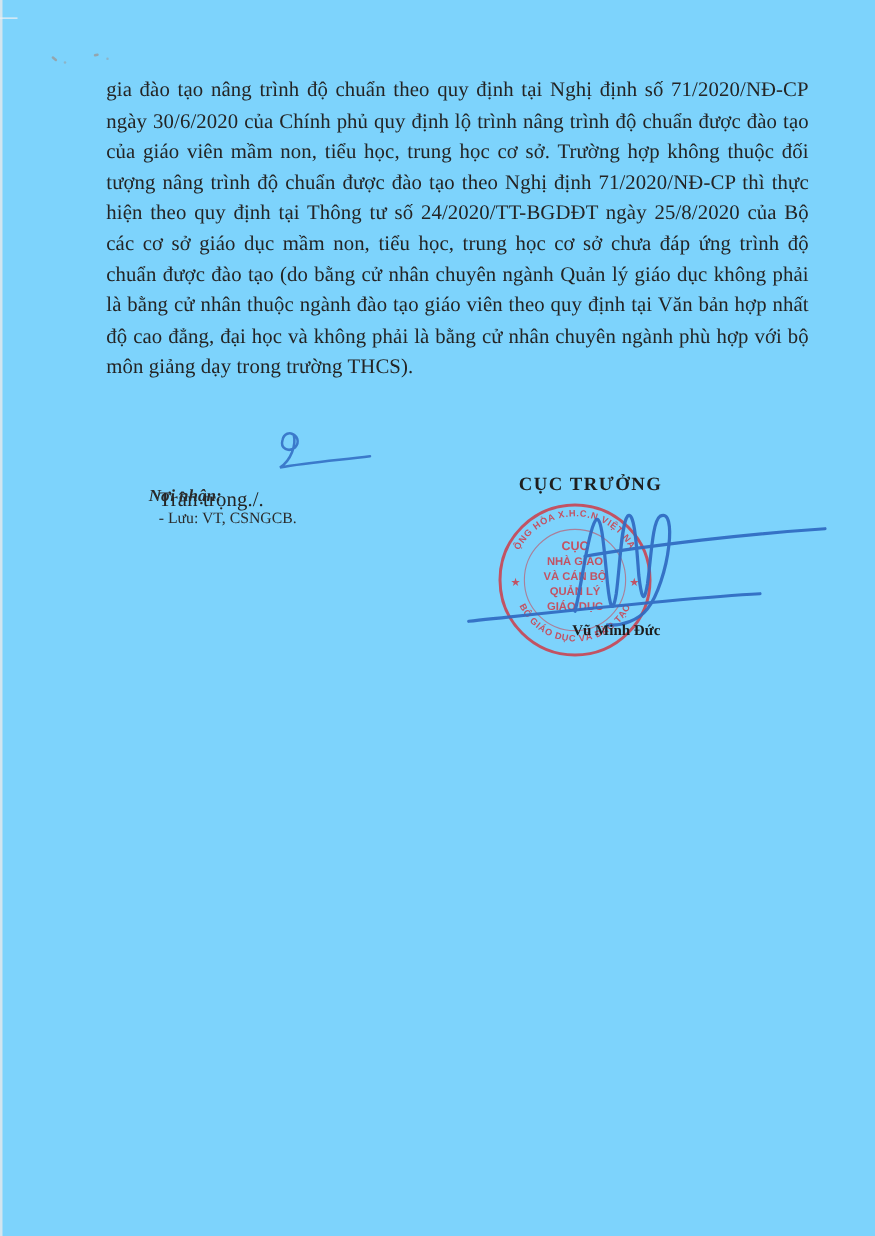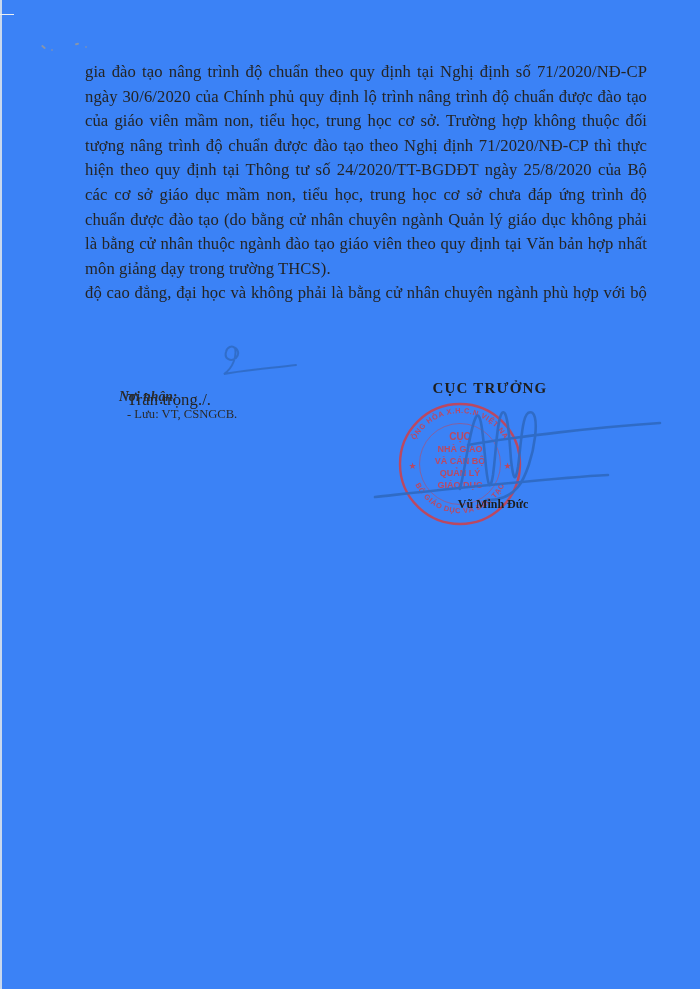--- a/index.html
+++ b/index.html
@@ -3,21 +3,21 @@
 <meta charset="utf-8">
 <style>
   html,body{margin:0;padding:0;}
   body{
     width:700px;height:989px;
     background:#fefefe;
     font-family:"Liberation Serif","DejaVu Serif",serif;
     position:relative;
     overflow:hidden;
   }
-  .page{position:absolute;inset:0;background:#3b82f6;}
+  .page{position:absolute;inset:0;background:#7dd3fc;}
   .scan-edge-left{
     position:absolute;left:0;top:0;width:2px;height:989px;
     background:#e2e7ec;opacity:.85;
   }
   .scan-edge-top{
     position:absolute;left:0;top:14px;width:14px;height:1px;
     background:#eceff2;
   }
   .speck{position:absolute;background:#9a9a9a;border-radius:1px;opacity:.8;}
   .speck.s1{left:41px;top:46px;width:5px;height:2px;transform:rotate(38deg);}
@@ -43,21 +43,21 @@
   }
   .recipients .heading{
     font-weight:bold;font-style:italic;font-size:13.6px;margin-bottom:2px;
   }
   .recipients .item{
     font-size:12.6px;line-height:14.2px;margin-left:8px;
   }
 
   .sign-title{
     position:absolute;left:415px;top:380px;width:150px;
-    text-align:center;font-weight:bold;font-size:15px;
+    font-weight:bold;font-size:15px;
     letter-spacing:1.2px;color:#1e1e1e;
   }
   .signer-name{
     position:absolute;left:428px;top:497px;width:130px;
     text-align:center;font-weight:bold;font-size:12px;color:#1d1d1d;
   }
   .stamp-svg{position:absolute;left:396px;top:400px;opacity:.88;}
   .sig-svg{position:absolute;left:360px;top:405px;}
   .pen-svg{position:absolute;left:200px;top:340px;}
   .stamp-ring-text{font-family:"Liberation Sans","DejaVu Sans",sans-serif;font-weight:bold;}
@@ -77,22 +77,22 @@
 
   <div class="bodytext">
     <div class="jline">gia đào tạo nâng trình độ chuẩn theo quy định tại Nghị định số 71/2020/NĐ-CP</div>
     <div class="jline">ngày 30/6/2020 của Chính phủ quy định lộ trình nâng trình độ chuẩn được đào tạo</div>
     <div class="jline">của giáo viên mầm non, tiểu học, trung học cơ sở. Trường hợp không thuộc đối</div>
     <div class="jline">tượng nâng trình độ chuẩn được đào tạo theo Nghị định 71/2020/NĐ-CP thì thực</div>
     <div class="jline">hiện theo quy định tại Thông tư số 24/2020/TT-BGDĐT ngày 25/8/2020 của Bộ</div>
     <div class="jline">các cơ sở giáo dục mầm non, tiểu học, trung học cơ sở chưa đáp ứng trình độ</div>
     <div class="jline">chuẩn được đào tạo (do bằng cử nhân chuyên ngành Quản lý giáo dục không phải</div>
     <div class="jline">là bằng cử nhân thuộc ngành đào tạo giáo viên theo quy định tại Văn bản hợp nhất</div>
+    <div class="jline">độ cao đẳng, đại học và không phải là bằng cử nhân chuyên ngành phù hợp với bộ</div>
     <div class="jline last">môn giảng dạy trong trường THCS).</div>
-    <div class="jline">độ cao đẳng, đại học và không phải là bằng cử nhân chuyên ngành phù hợp với bộ</div>
   </div>
 
   <div class="closing">Trân trọng./.</div>
 
   <svg class="pen-svg" width="110" height="45" viewBox="0 0 110 45">
     <path d="M 33 7 C 38 8, 40 14, 36 18 C 31 22, 24 19, 26 12 C 27 7, 32 5, 35 8 C 37 16, 33 28, 24 34 C 45 30, 72 28, 96 25" fill="none" stroke="#2f6ac2" stroke-width="2" stroke-linecap="round" opacity="0.85"></path>
   </svg>
 
   <div class="recipients">
     <div class="heading">Nơi nhận:</div>

